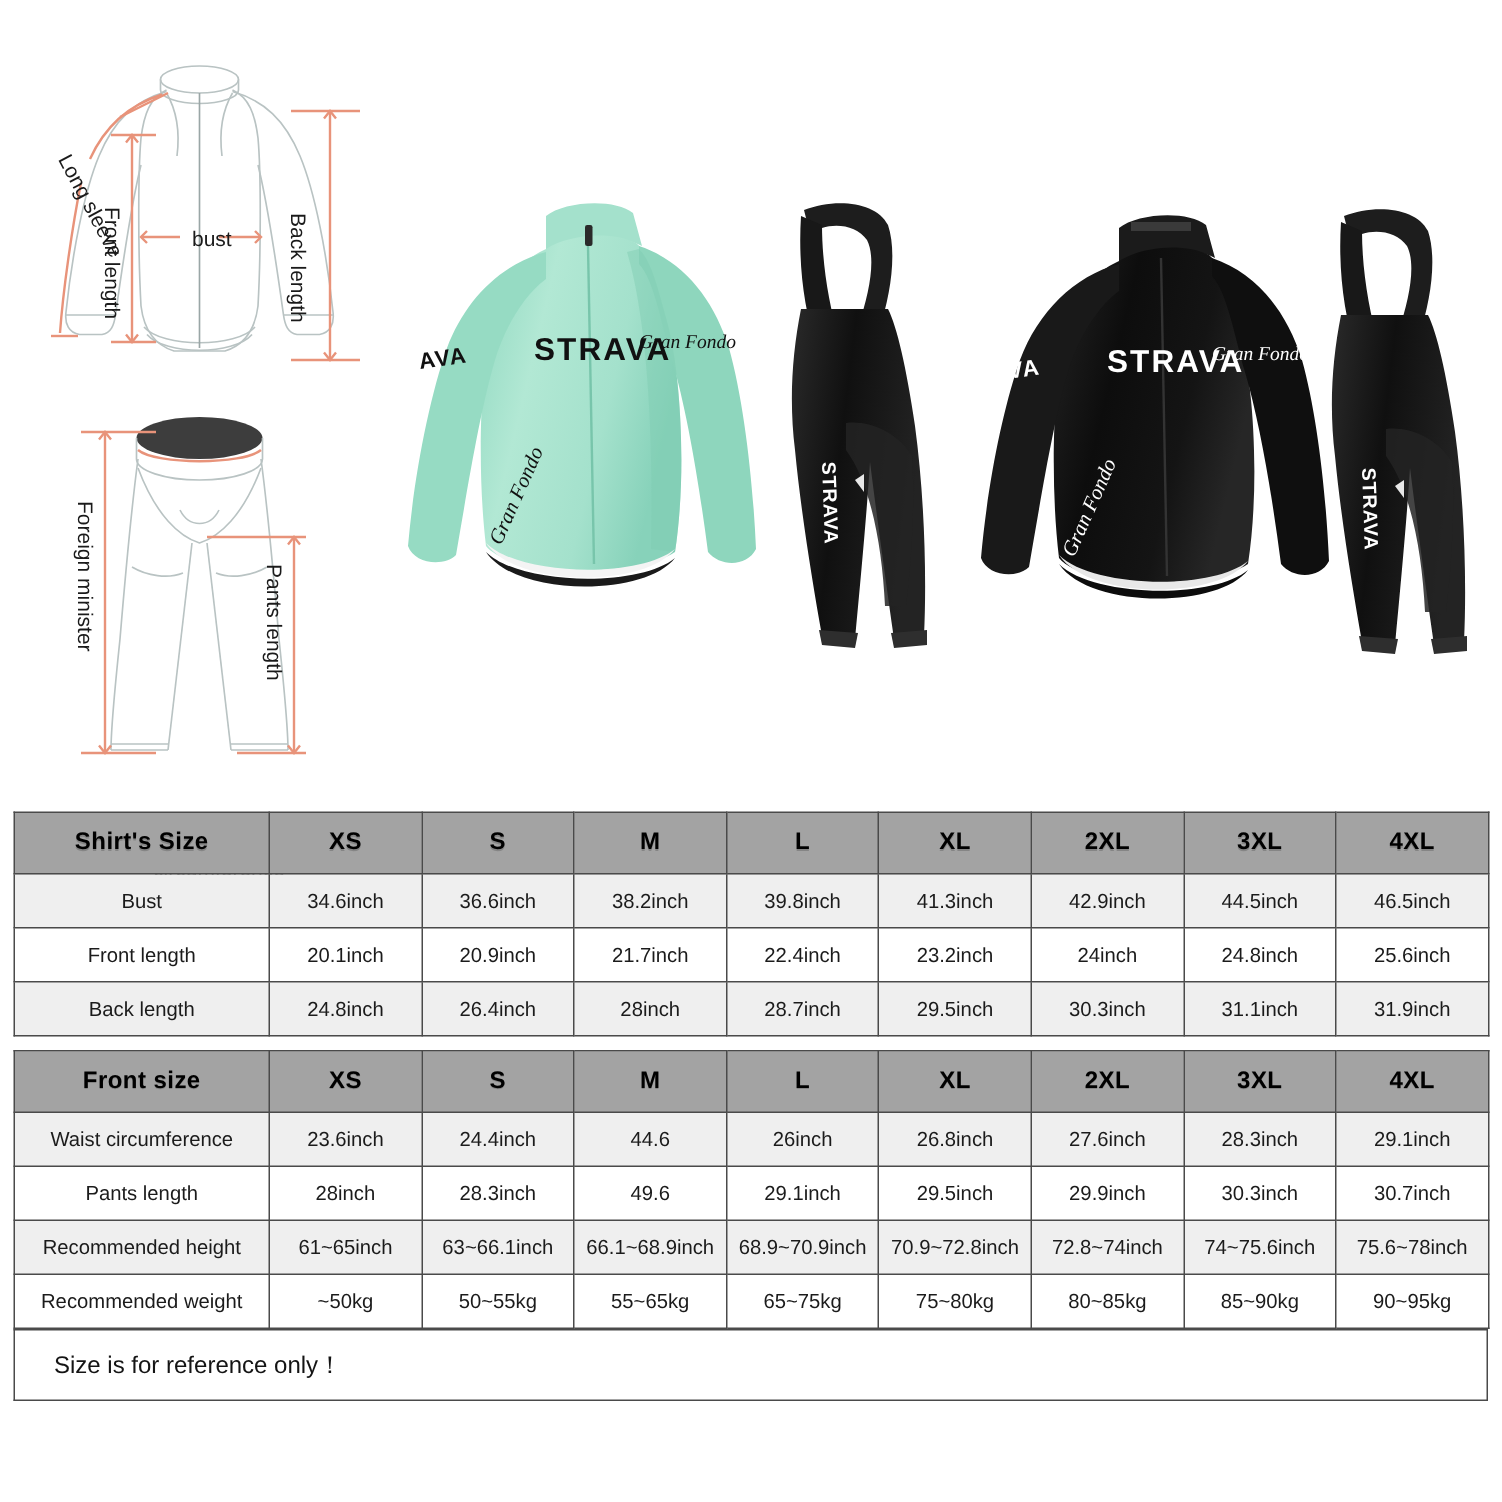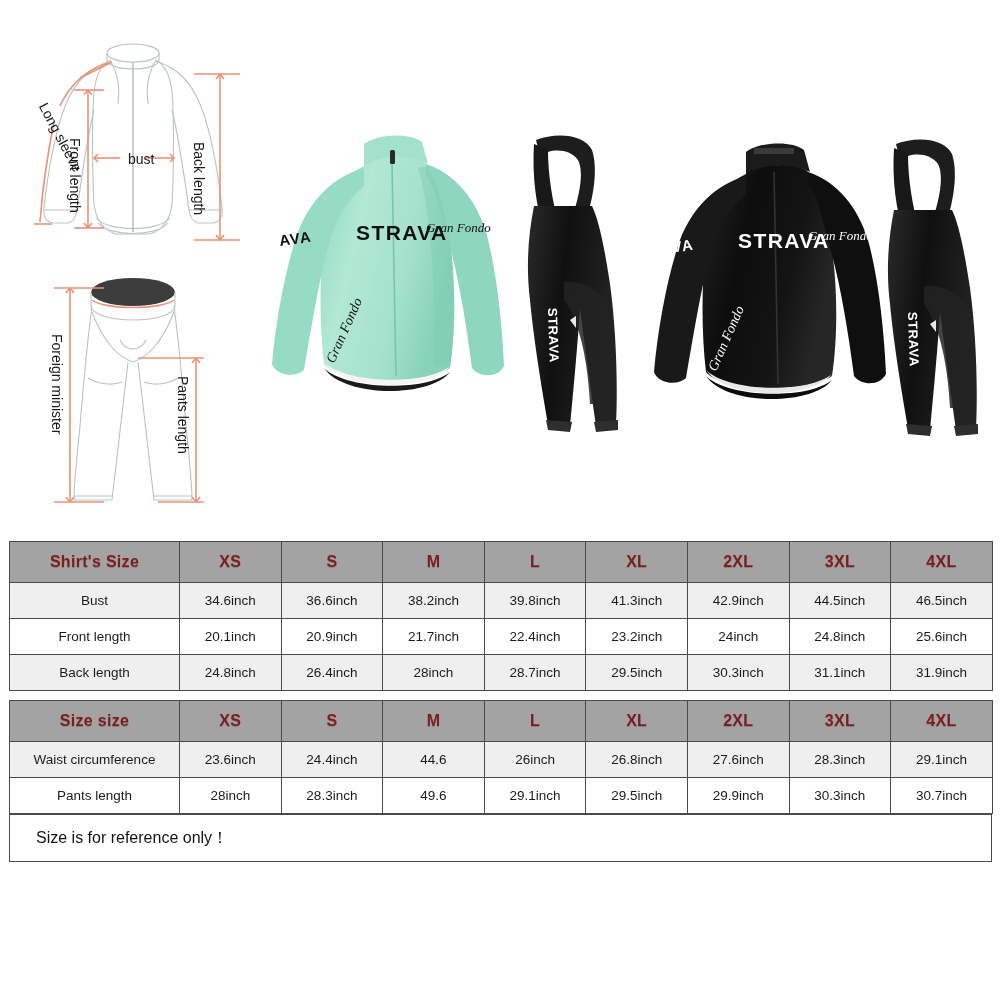--- a/index.html
+++ b/index.html
@@ -49,21 +49,21 @@
     vertical-align:middle;
     font-size:13.5px;
     color:#1b1b1b;
     padding:0;
     height:35px;
     font-weight:normal;
     font-family:"Liberation Sans","DejaVu Sans",sans-serif;
   }
   table.sz thead th{
     background:#a3a3a3;
-    color:#7f1d1d;
+    color:#000000;
     font-weight:bold;
     font-size:16px;
     height:40px;
     letter-spacing:.3px;
     text-shadow:0 1px 0 rgba(0,0,0,.18);
   }
   table.sz tbody tr:nth-child(odd) td{background:#efefef;}
   table.sz tbody tr:nth-child(even) td{background:#ffffff;}
   col.lbl{width:170px;}
   col.val{width:101.6px;}
@@ -396,21 +396,21 @@
         <col class="val">
         <col class="val">
         <col class="val">
       <col class="val">
         <col class="val">
         <col class="val">
         <col class="val">
     </colgroup>
     <thead>
       <tr>
-        <th>Size size</th>
+        <th>Front size</th>
         <th>XS</th>
         <th>S</th>
         <th>M</th>
         <th>L</th>
         <th>XL</th>
         <th>2XL</th>
         <th>3XL</th>
         <th>4XL</th>
       </tr>
     </thead>
@@ -430,20 +430,42 @@
         <td>Pants length</td>
         <td>28inch</td>
         <td>28.3inch</td>
         <td>49.6</td>
         <td>29.1inch</td>
         <td>29.5inch</td>
         <td>29.9inch</td>
         <td>30.3inch</td>
         <td>30.7inch</td>
       </tr>
+      <tr>
+        <td>Recommended height</td>
+        <td>61~65inch</td>
+        <td>63~66.1inch</td>
+        <td>66.1~68.9inch</td>
+        <td>68.9~70.9inch</td>
+        <td>70.9~72.8inch</td>
+        <td>72.8~74inch</td>
+        <td>74~75.6inch</td>
+        <td>75.6~78inch</td>
+      </tr>
+      <tr>
+        <td>Recommended weight</td>
+        <td>~50kg</td>
+        <td>50~55kg</td>
+        <td>55~65kg</td>
+        <td>65~75kg</td>
+        <td>75~80kg</td>
+        <td>80~85kg</td>
+        <td>85~90kg</td>
+        <td>90~95kg</td>
+      </tr>
     </tbody>
   </table>
 
   <table class="note">
     <tbody>
         <tr>
       <td>Size is for reference only！</td>
     </tr>
   </tbody>
     </table>

